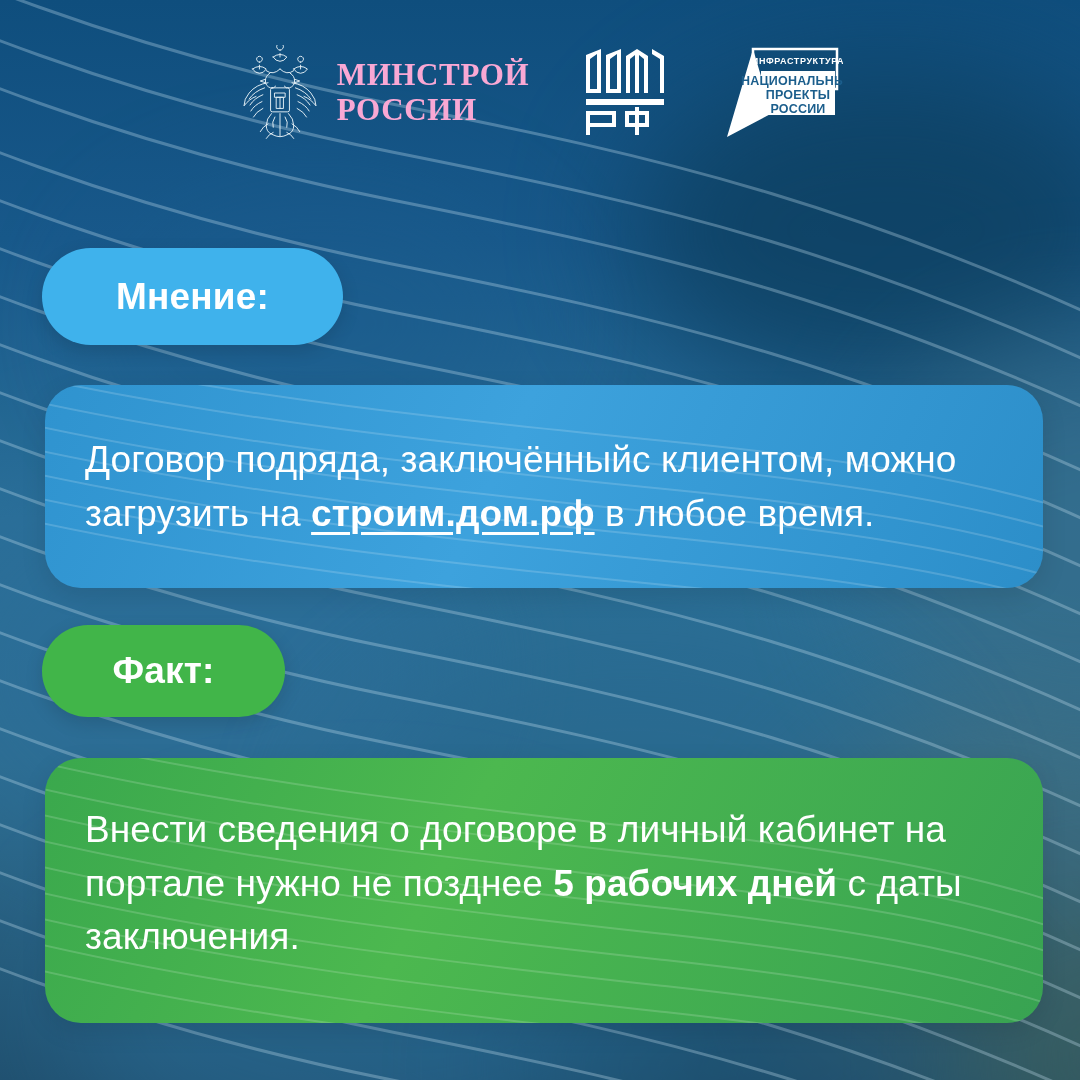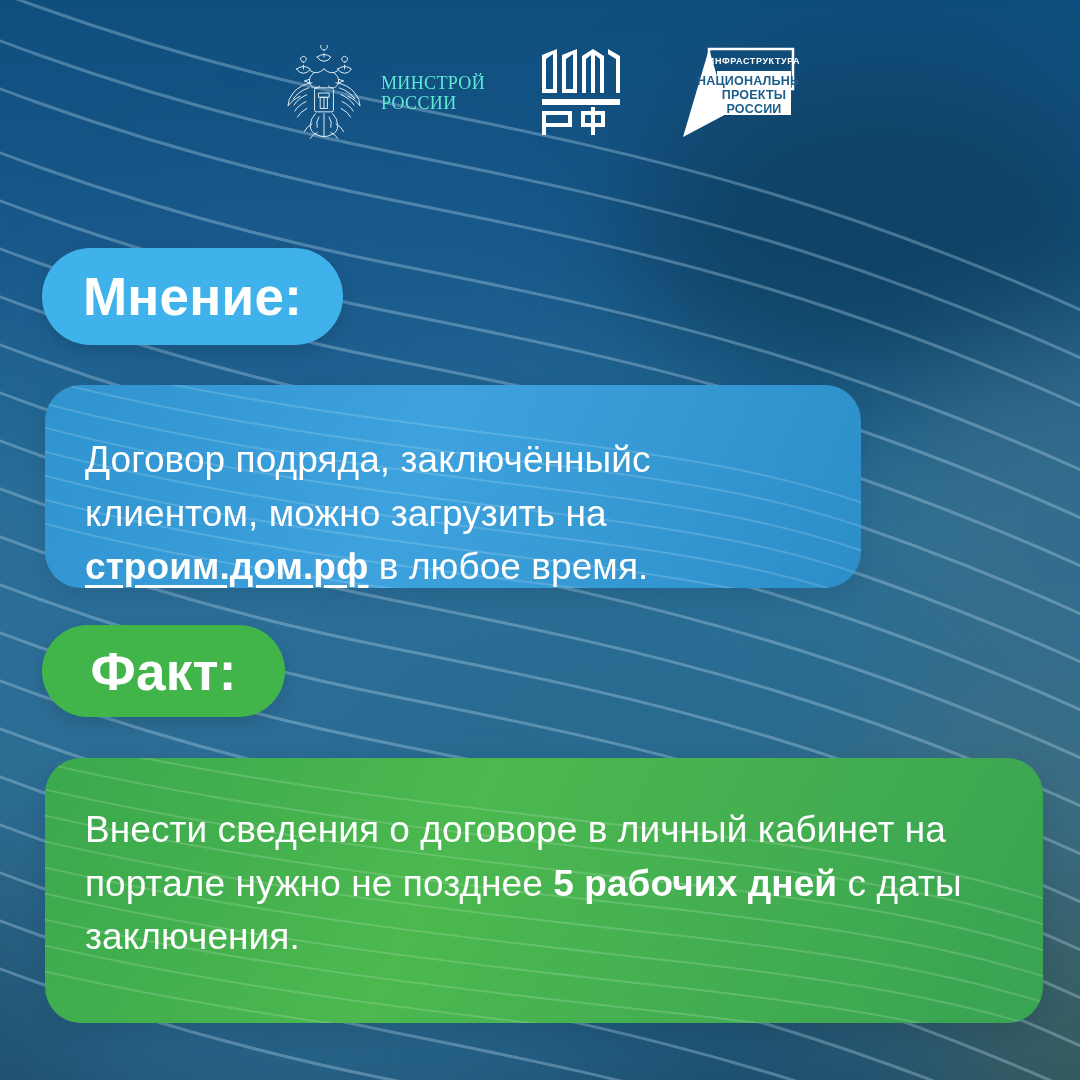--- a/index.html
+++ b/index.html
@@ -56,42 +56,42 @@
     display:flex;
     align-items:center;
     justify-content:center;
     gap:42px;
     z-index:5;
   }
 
   .logo-minstroy{ display:flex; align-items:center; gap:14px; }
   .eagle{ width:86px; height:96px; display:block; }
   .minstroy-words{
-    color:#5eead4;
+    color:#f9a8d4;
     font-family:"Liberation Serif", serif;
-    font-weight:400;
-    font-size:18px;
+    font-weight:700;
+    font-size:31px;
     line-height:1.12;
     letter-spacing:.02em;
   }
   .minstroy-words span{ display:block; }
 
   .logo-domrf{ width:84px; height:92px; display:block; margin-left:12px; }
 
   .logo-np{ width:126px; height:112px; display:block; margin-left:8px; }
 
   
   .badge{
     position:absolute;
     display:flex;
     align-items:center;
     justify-content:center;
     border-radius:999px;
     color:#ffffff;
-    font-size:53px;
+    font-size:37px;
     font-weight:700;
     letter-spacing:.005em;
     box-shadow:0 6px 18px rgba(0,0,0,.13);
     z-index:4;
   }
   .badge-opinion{
     left:42px; top:248px;
     width:301px; height:97px;
     background:#3fb2ec;
   }
@@ -120,21 +120,21 @@
   .card-waves{
     position:absolute; inset:0;
     opacity:.16;
     pointer-events:none;
     z-index:1;
   }
   .card-waves svg{ width:100%; height:100%; display:block; }
 
   .card-opinion{
     left:45px; top:385px;
-    width:816px; height:203px;
+    width:998px; height:203px;
     background:linear-gradient(115deg,#2f93cf 0%, #3da2dd 45%, #2c8ec9 100%);
     padding:48px 40px 0 40px;
   }
   .card-fact{
     left:45px; top:758px;
     width:998px; height:265px;
     background:linear-gradient(118deg,#3aa84d 0%, #4cb84f 40%, #38a352 100%);
     padding:45px 40px 0 40px;
   }
 

